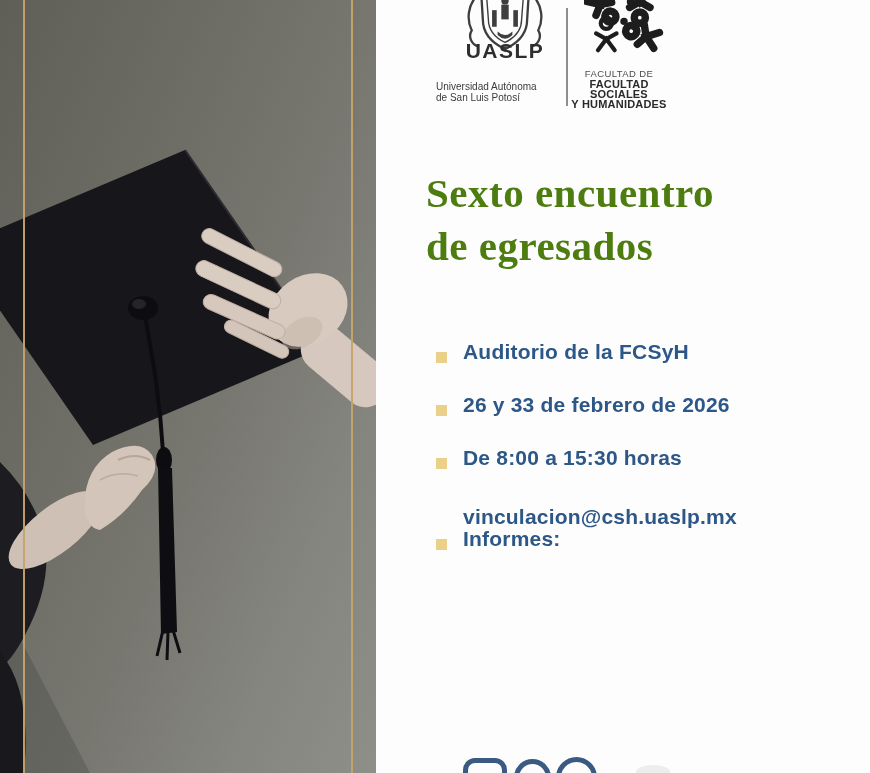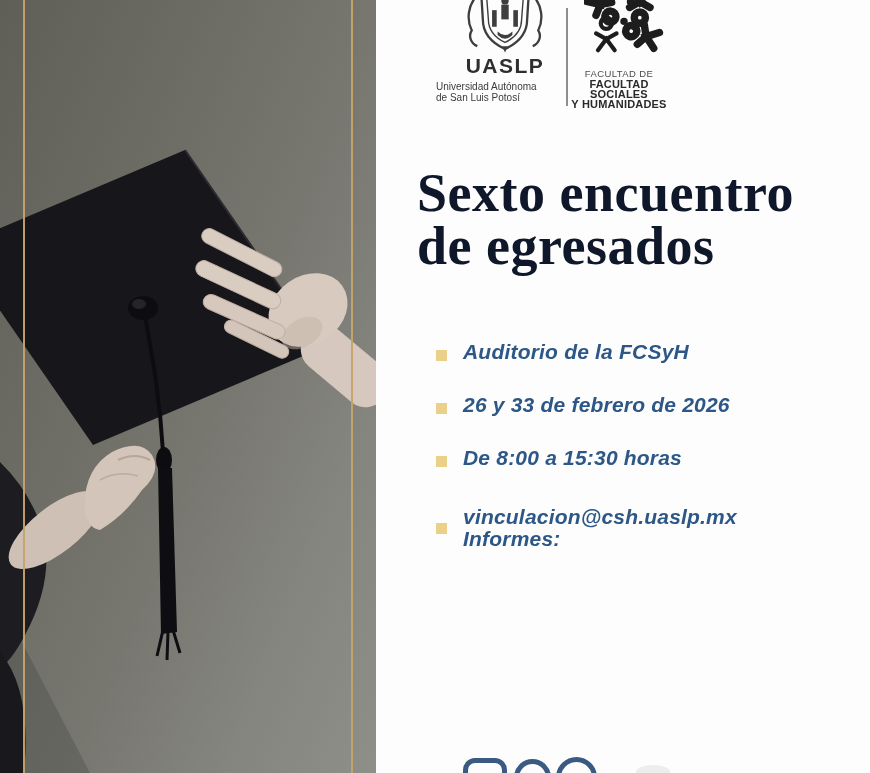--- a/index.html
+++ b/index.html
@@ -9,39 +9,39 @@
   
   .photo{position:absolute;left:0;top:0;width:376px;height:773px;overflow:hidden;
          background:linear-gradient(112deg,#5f5f58 0%,#6b6b64 28%,#777770 55%,#85857f 78%,#8f8f89 100%);}
   .photo svg{position:absolute;left:0;top:0;width:376px;height:773px;display:block;}
   .gold-line{position:absolute;top:0;bottom:0;width:2px;background:#c6a36a;opacity:.95;}
   .gold-left{left:23px;}
   .gold-right{left:351px;}
 
   
   .crest-wrap{position:absolute;left:456px;top:-12px;width:98px;height:72px;}
-  .uaslp-acronym{position:absolute;left:448px;top:54px;width:114px;text-align:center;
+  .uaslp-acronym{position:absolute;left:448px;top:39px;width:114px;text-align:center;
                  font-size:21px;font-weight:bold;letter-spacing:1.5px;color:#2e2e2e;}
   .uaslp-name{position:absolute;left:436px;top:82px;width:138px;text-align:left;
               font-size:10px;color:#3c3c3c;line-height:10.5px;}
   .logo-divider{position:absolute;left:566px;top:8px;width:2px;height:98px;background:#8f8f8f;}
   .fcsyh-wrap{position:absolute;left:584px;top:-5px;width:80px;height:64px;}
   .faculty-text{position:absolute;left:564px;top:69px;width:110px;text-align:center;line-height:10px;}
   .faculty-text .fl1{font-size:9.5px;color:#4b4b4b;letter-spacing:.4px;}
   .faculty-text .fl2,.faculty-text .fl3{font-size:11px;font-weight:bold;color:#2a2a2a;letter-spacing:.2px;}
 
   
-  .title{position:absolute;left:417px;top:167px;margin:0;
-         font-family:"Liberation Serif",serif;font-size:54px;font-weight:bold;
-         color:#0f172a;line-height:53px;letter-spacing:.5px;}
+  .title{position:absolute;left:426px;top:167px;margin:0;
+         font-family:"Liberation Serif",serif;font-size:41px;font-weight:bold;
+         color:#4d7c0f;line-height:53px;letter-spacing:.5px;}
   .title span{display:block;}
 
   
   .details{position:absolute;left:436px;top:341px;margin:0;padding:0;list-style:none;width:400px;}
-  .detail{display:flex;align-items:center;margin-bottom:31px;font-style:italic;}
+  .detail{display:flex;align-items:flex-end;margin-bottom:31px;}
   .bullet{flex:none;width:11px;height:11px;background:#ead089;margin:6px 16px 0 0;}
   .dtext{font-size:21px;font-weight:bold;color:#2c5787;letter-spacing:.2px;}
   .dline{display:block;line-height:22px;}
   .dline2{margin-top:6px;}
 
   
   .social-icon{position:absolute;box-sizing:border-box;border:5px solid #3a5a82;background:transparent;}
   .social-rect{left:463px;top:758px;width:44px;height:44px;border-radius:12px;}
   .social-circle-1{left:514px;top:759px;width:37px;height:37px;border-radius:50%;}
   .social-circle-2{left:556px;top:757px;width:41px;height:41px;border-radius:50%;}

